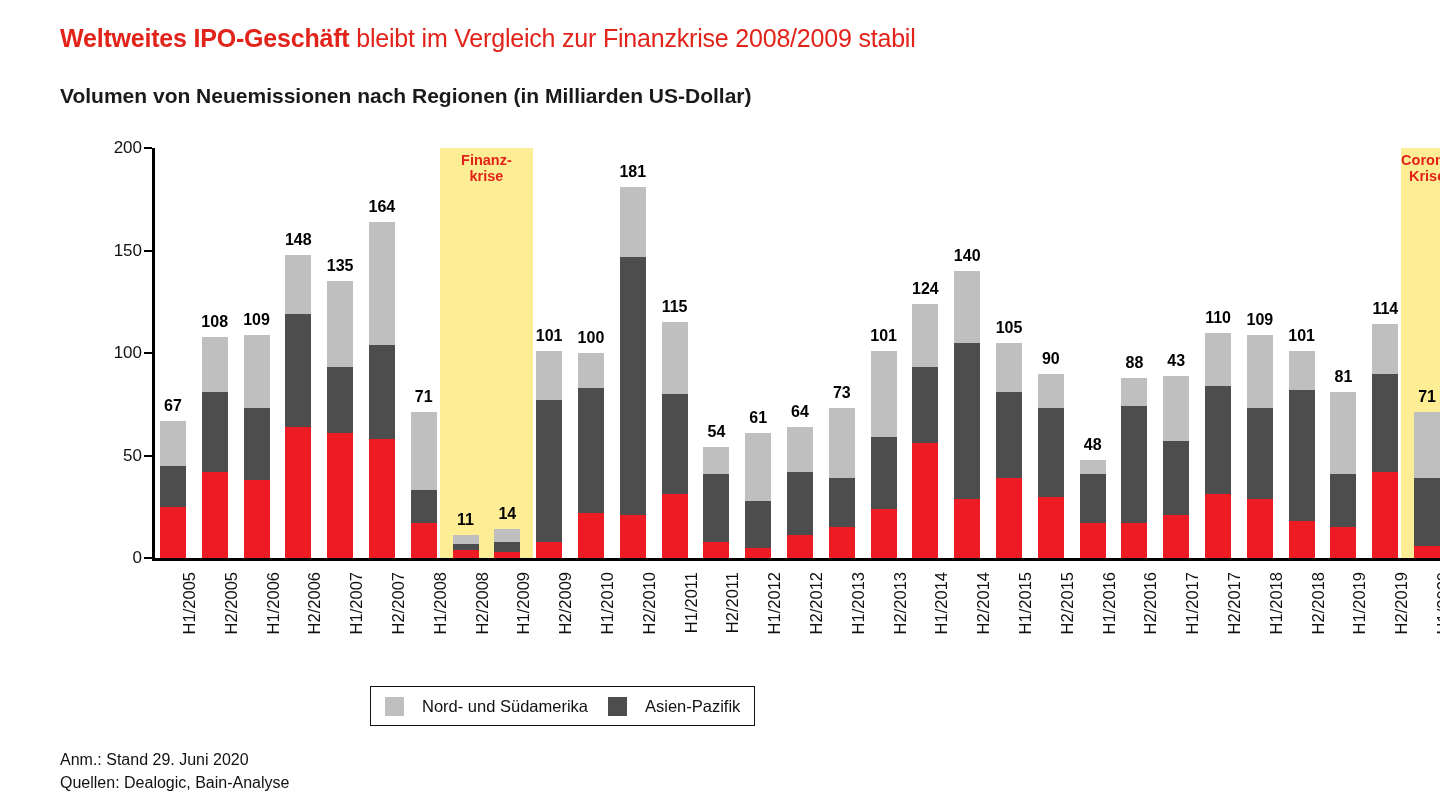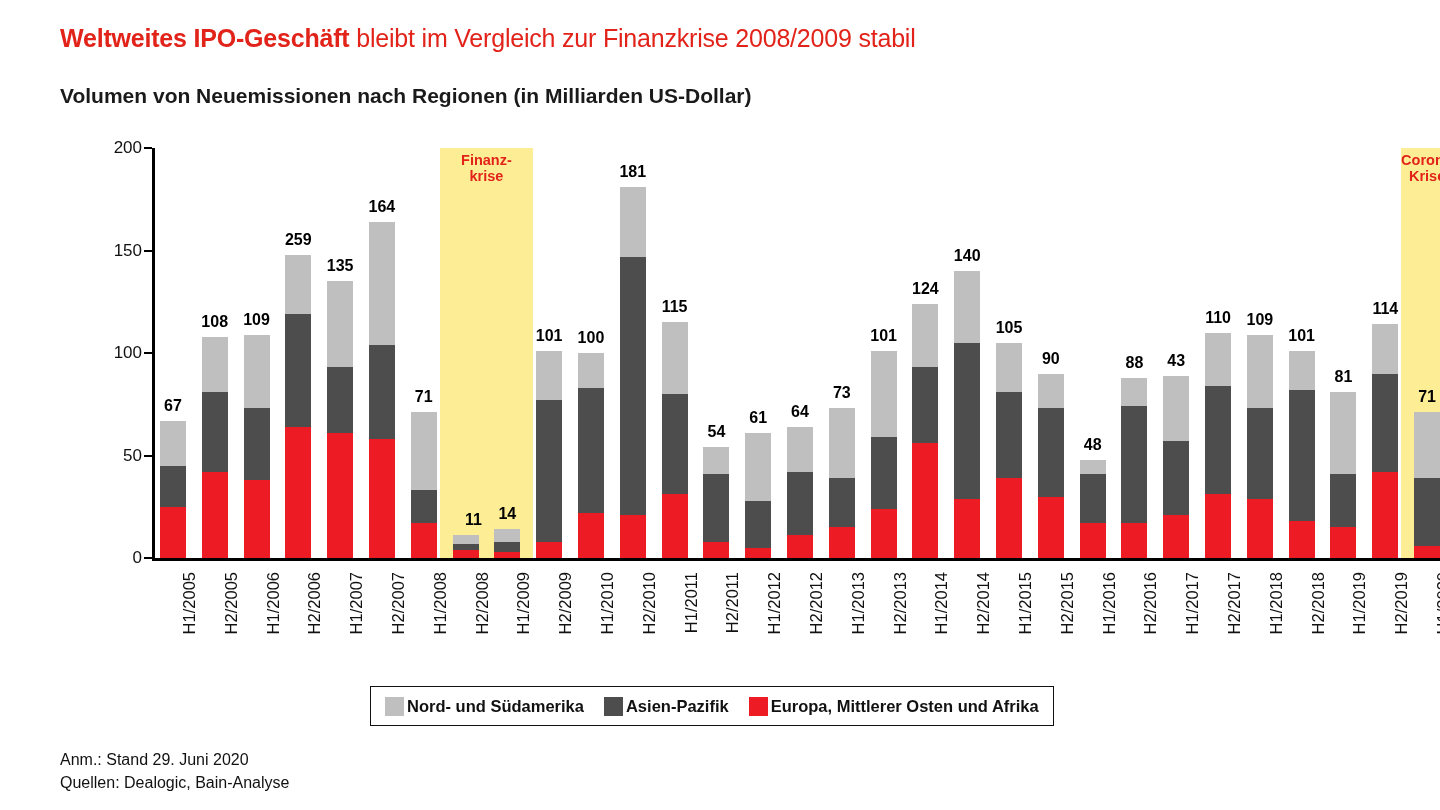--- a/index.html
+++ b/index.html
@@ -159,25 +159,24 @@
     border: 1.5px solid #111;
     display: flex;
     align-items: center;
     padding: 0 14px;
     gap: 20px;
     background: #fff;
   }
   .legend-item {
     display: flex;
     align-items: center;
-    gap: 3px;
+    gap: 18px;
     font-size: 16.5px;
     color: #111;
     white-space: nowrap;
-    font-weight: bold;
   }
   .swatch {
     width: 19px;
     height: 19px;
     display: inline-block;
   }
 
   
   .notes {
     position: absolute;
@@ -219,21 +218,21 @@
           <div class="bar-group" style="left: 91.5161px; width: 26px; height: 410px;">
             <div class="seg seg-emea" style="bottom: 0px; height: 77.9px;"></div>
             <div class="seg seg-asia" style="bottom: 77.9px; height: 71.75px;"></div>
             <div class="seg seg-amer" style="bottom: 149.65px; height: 73.8px;"></div>
             <div class="bar-total" style="bottom: 229.45px;">109</div>
           </div>
           <div class="bar-group" style="left: 133.323px; width: 26px; height: 410px;">
             <div class="seg seg-emea" style="bottom: 0px; height: 131.2px;"></div>
             <div class="seg seg-asia" style="bottom: 131.2px; height: 112.75px;"></div>
             <div class="seg seg-amer" style="bottom: 243.95px; height: 59.45px;"></div>
-            <div class="bar-total" style="bottom: 309.4px;">259</div>
+            <div class="bar-total" style="bottom: 309.4px;">148</div>
           </div>
           <div class="bar-group" style="left: 175.129px; width: 26px; height: 410px;">
             <div class="seg seg-emea" style="bottom: 0px; height: 125.05px;"></div>
             <div class="seg seg-asia" style="bottom: 125.05px; height: 65.6px;"></div>
             <div class="seg seg-amer" style="bottom: 190.65px; height: 86.1px;"></div>
             <div class="bar-total" style="bottom: 282.75px;">135</div>
           </div>
           <div class="bar-group" style="left: 216.935px; width: 26px; height: 410px;">
             <div class="seg seg-emea" style="bottom: 0px; height: 118.9px;"></div>
             <div class="seg seg-asia" style="bottom: 118.9px; height: 94.3px;"></div>
@@ -243,21 +242,21 @@
           <div class="bar-group" style="left: 258.742px; width: 26px; height: 410px;">
             <div class="seg seg-emea" style="bottom: 0px; height: 34.85px;"></div>
             <div class="seg seg-asia" style="bottom: 34.85px; height: 32.8px;"></div>
             <div class="seg seg-amer" style="bottom: 67.65px; height: 77.9px;"></div>
             <div class="bar-total" style="bottom: 151.55px;">71</div>
           </div>
           <div class="bar-group" style="left: 300.548px; width: 26px; height: 410px;">
             <div class="seg seg-emea" style="bottom: 0px; height: 8.2px;"></div>
             <div class="seg seg-asia" style="bottom: 8.2px; height: 6.15px;"></div>
             <div class="seg seg-amer" style="bottom: 14.35px; height: 8.2px;"></div>
-            <div class="bar-total" style="bottom: 28.55px; margin-left: 8px;">11</div>
+            <div class="bar-total" style="bottom: 28.55px;">11</div>
           </div>
           <div class="bar-group" style="left: 342.355px; width: 26px; height: 456px;">
             <div class="seg seg-emea" style="bottom: 0px; height: 6.15px;"></div>
             <div class="seg seg-asia" style="bottom: 6.15px; height: 10.25px;"></div>
             <div class="seg seg-amer" style="bottom: 16.4px; height: 12.3px;"></div>
             <div class="bar-total" style="bottom: 34.7px;">14</div>
           </div>
           <div class="bar-group" style="left: 384.161px; width: 26px; height: 410px;">
             <div class="seg seg-emea" style="bottom: 0px; height: 16.4px;"></div>
             <div class="seg seg-asia" style="bottom: 16.4px; height: 141.45px;"></div>
@@ -447,24 +446,20 @@
 
   <div class="legend">
     <div class="legend-item">
       <span class="swatch seg-amer"></span>
       <span>Nord- und Südamerika</span>
     </div>
     <div class="legend-item">
       <span class="swatch seg-asia"></span>
       <span>Asien-Pazifik</span>
     </div>
-    <div class="legend-item">
-      <span class="swatch seg-emea"></span>
-      <span>Europa, Mittlerer Osten und Afrika</span>
-    </div>
   </div>
 
   <div class="notes">
     <div>Anm.: Stand 29. Juni 2020</div>
     <div>Quellen: Dealogic, Bain-Analyse</div>
   </div>
 
 </div>
 
 </body></html>

